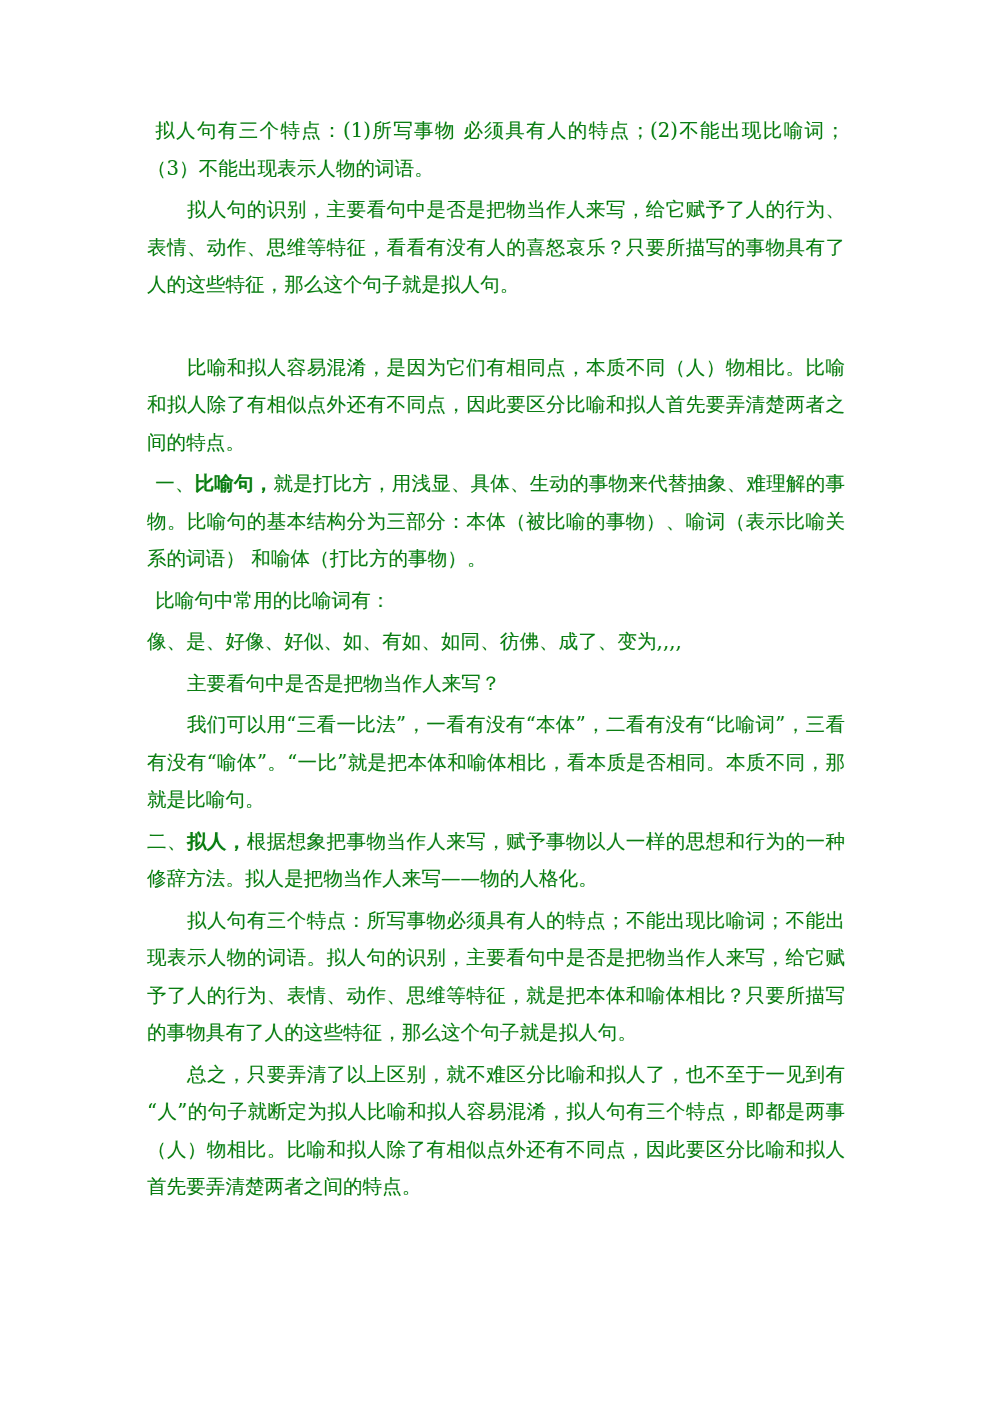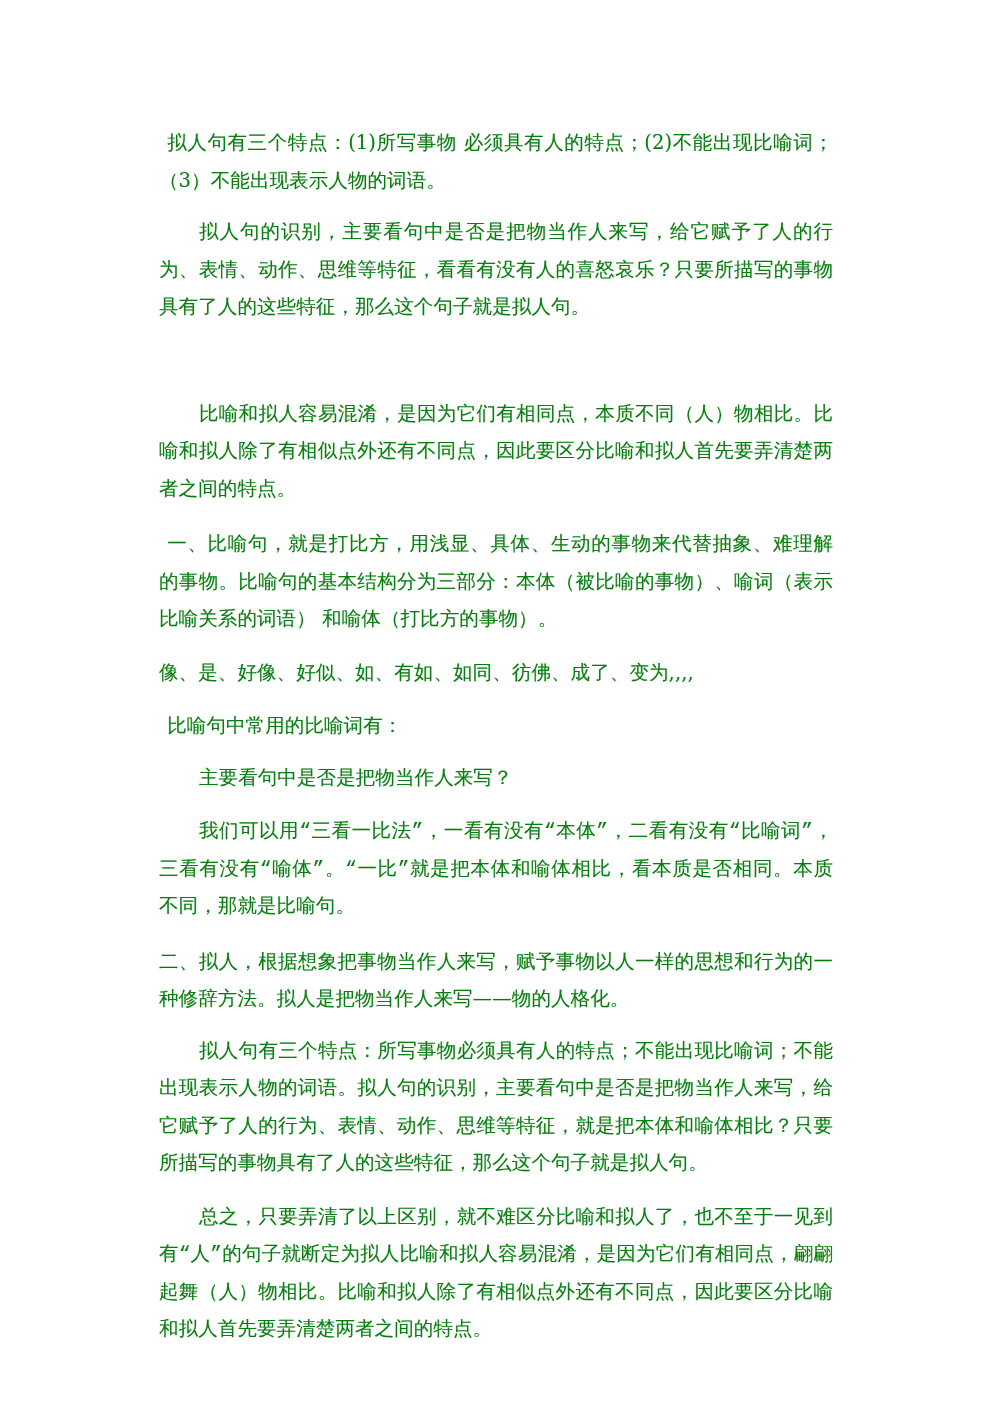--- a/index.html
+++ b/index.html
@@ -31,30 +31,30 @@
   }
 
   
   .p {
     color: #0a7d12;
     font-size: 19.5px;
     line-height: 37.5px;
     letter-spacing: 0.1px;
     text-align: justify;
     text-justify: inter-ideograph;
-    margin: 16px;
+    margin: 4px;
     word-break: break-all;
     -webkit-font-smoothing: none;
   }
 
-  .p.indent-2 { text-indent: 2.05em; font-family: Liberation Mono, monospace; }
+  .p.indent-2 { text-indent: 2.05em; }
   .p.indent-0 { text-indent: 0; }
   .p.indent-half { text-indent: 0.42em; }
 
-  .bold { font-weight: normal; }
+  .bold { font-weight: bold; }
 
   .gap {
     height: 37px;
   }
 
   
   .p {
     text-shadow:
       0.6px 0 0 rgba(0, 170, 170, 0.22),
       -0.6px 0 0 rgba(190, 190, 0, 0.20);
@@ -72,29 +72,29 @@
 
     <div class="gap"></div>
 
 
     <p class="p indent-2">比喻和拟人容易混淆，是因为它们有相同点，本质不同（人）物相比。比喻和拟人除了有相似点外还有不同点，因此要区分比喻和拟人首先要弄清楚两者之间的特点。</p>
 
     <p class="p indent-half"><span>一、</span><span class="bold">比喻句，</span><span>就是打比方，用浅显、具体、生动的事物来代替抽象、难理解的事物。比喻句的基本结构分为三部分：本体（被比喻的事物）、喻词（表示比喻关系的词语） 和喻体（打比方的事物）。</span></p>
 
 
 
+    <p class="p indent-half">比喻句中常用的比喻词有：</p>
+
     <p class="p indent-0">像、是、好像、好似、如、有如、如同、彷佛、成了、变为,,,,</p>
-
-    <p class="p indent-half">比喻句中常用的比喻词有：</p>
 
     <p class="p indent-2">主要看句中是否是把物当作人来写？</p>
 
     <p class="p indent-2">我们可以用“三看一比法”，一看有没有“本体”，二看有没有“比喻词”，三看有没有“喻体”。“一比”就是把本体和喻体相比，看本质是否相同。本质不同，那就是比喻句。</p>
 
     <p class="p indent-0"><span>二、</span><span class="bold">拟人，</span><span>根据想象把事物当作人来写，赋予事物以人一样的思想和行为的一种修辞方法。拟人是把物当作人来写——物的人格化。</span></p>
 
     <p class="p indent-2">拟人句有三个特点：所写事物必须具有人的特点；不能出现比喻词；不能出现表示人物的词语。拟人句的识别，主要看句中是否是把物当作人来写，给它赋予了人的行为、表情、动作、思维等特征，就是把本体和喻体相比？只要所描写的事物具有了人的这些特征，那么这个句子就是拟人句。</p>
 
 
-    <p class="p indent-2">总之，只要弄清了以上区别，就不难区分比喻和拟人了，也不至于一见到有“人”的句子就断定为拟人比喻和拟人容易混淆，是因为它们有相同点，翩翩起舞（人）物相比。比喻和拟人除了有相似点外还有不同点，因此要区分比喻和拟人首先要弄清楚两者之间的特点。</p>
+    <p class="p indent-2">总之，只要弄清了以上区别，就不难区分比喻和拟人了，也不至于一见到有“人”的句子就断定为拟人比喻和拟人容易混淆，拟人句有三个特点，即都是两事（人）物相比。比喻和拟人除了有相似点外还有不同点，因此要区分比喻和拟人首先要弄清楚两者之间的特点。</p>
 
   </div>
 </div>
 
 </body></html>

